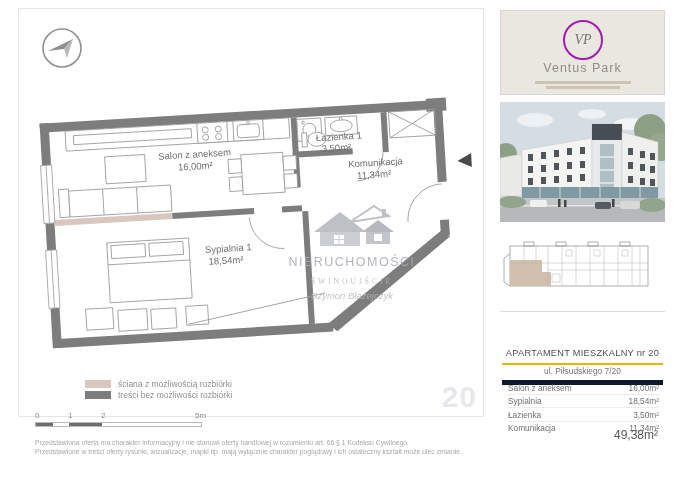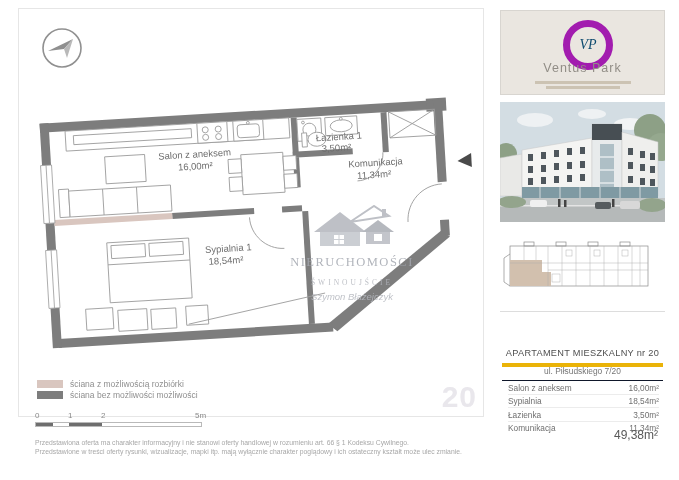--- a/index.html
+++ b/index.html
@@ -5,54 +5,54 @@
   html,body{margin:0;padding:0;background:#fff;}
   #canvas{position:relative;width:679px;height:480px;background:#fff;outline:1px solid #d9d9d9;
           font-family:"Liberation Sans",sans-serif;overflow:hidden;}
   
   #sheet{position:absolute;left:18px;top:8px;width:464px;height:407px;border:1px solid #e6e6e6;background:#fff;}
   #compass{position:absolute;left:20px;top:16px;width:46px;height:46px;}
   #plan{position:absolute;left:12px;top:87px;width:450px;height:258px;overflow:visible;}
   .rlabel{fill:#6e6e6e;font-family:"Liberation Sans",sans-serif;font-size:9.5px;}
   
   #watermark{position:absolute;left:258px;top:196px;width:150px;text-align:center;opacity:.85;pointer-events:none;}
-  #wm-line1{font-family:Liberation Serif, serif;font-size:12.5px;letter-spacing:1.5px;color:#a4a8b0;}
+  #wm-line1{font-family:Liberation Sans, sans-serif;font-size:12.5px;letter-spacing:1.5px;color:#a4a8b0;}
   #wm-line2{font-family:"Liberation Serif",serif;font-size:7.5px;letter-spacing:3px;color:#b2b5bc;margin-top:8px;}
   #wm-sign{font-family:Liberation Sans, sans-serif;font-style:italic;font-size:9.5px;color:#b4b7be;margin-top:4px;}
   
   #legend{position:absolute;left:18px;top:369px;}
-  .legend-row{display:flex;align-items:center;height:11px;}
+  .legend-row{display:flex;align-items:center;height:11px;margin-left:48px;}
   .sw{display:inline-block;width:26px;height:8px;margin-right:7px;}
   .sw-beige{background:#d9c6bf;}
   .sw-dark{background:#7d7d7d;}
   .legend-label{font-size:8.5px;color:#8f8f8f;}
   #big-number{position:absolute;right:6px;bottom:2px;font-size:30px;font-weight:700;color:#e9e7ec;letter-spacing:1px;}
   
   #scalebar{position:absolute;left:35px;top:411px;width:170px;}
   .tick-label{position:absolute;top:0;font-size:8px;color:#8a8a8a;}
   #scale-rule{position:absolute;top:11px;left:0;width:165px;height:3px;border:1px solid #b9b9b9;background:#fff;}
   .seg{position:absolute;top:0;height:3px;background:#6e6e6e;}
   #fineprint{position:absolute;left:35px;top:438px;width:450px;font-size:6.8px;line-height:9px;color:#a8a8a8;}
   
   #sidebar{position:absolute;left:500px;top:0;width:165px;height:480px;}
   #logo-card{position:absolute;left:0;top:10px;width:163px;height:83px;background:#eae6e0;border:1px solid #d8d5d0;text-align:center;}
-  #logo-circle{position:absolute;left:62px;top:9px;width:36px;height:36px;border:7px solid #a21caf;border-radius:50%;
-               font-family:"Liberation Serif",serif;font-style:italic;color:#0c4a6e;font-size:14px;line-height:36px;}
+  #logo-circle{position:absolute;left:62px;top:9px;width:36px;height:36px;border:2px solid #a21caf;border-radius:50%;
+               font-family:"Liberation Serif",serif;font-style:italic;color:#737373;font-size:14px;line-height:36px;}
   #brand-name{position:absolute;left:0;top:50px;width:100%;font-size:12.5px;letter-spacing:1px;color:#918d86;text-align:center;}
   .logo-bar{position:absolute;left:50%;transform:translateX(-50%);height:2.5px;background:#c2b7a4;opacity:.75;}
   #logo-bar1{top:70px;width:96px;}
   #logo-bar2{top:75px;width:74px;}
   #photo-card{position:absolute;left:0;top:102px;width:165px;height:120px;}
   #miniplan-card{position:absolute;left:0;top:230px;width:165px;height:76px;background:#fff;}
   #sb-rule{position:absolute;left:0;top:311px;width:165px;border-top:1px solid #ddd;}
   #floor-label{position:absolute;left:0;top:319px;width:100%;text-align:center;font-size:9.5px;letter-spacing:1.5px;color:#666;}
   #apt-title{position:absolute;left:2px;top:348px;width:161px;text-align:center;font-size:9.2px;letter-spacing:.3px;color:#4f4f4f;
-             border-bottom:4px solid #eab308;padding-bottom:5px;}
+             border-bottom:2px solid #eab308;padding-bottom:5px;}
   #apt-address{position:absolute;left:2px;top:366px;width:161px;text-align:center;font-size:8.4px;color:#757575;
-               border-bottom:1px solid #0f172a;padding-bottom:4px;}
+               border-bottom:5px solid #0f172a;padding-bottom:4px;}
   #apt-rows{position:absolute;left:8px;top:381px;width:151px;}
   .sb-row{display:flex;justify-content:space-between;font-size:8.3px;color:#6f6f6f;
           border-bottom:1px solid #ececec;padding:1.5px 0 1px 0;}
   #apt-total{position:absolute;right:7px;top:428px;font-size:12px;color:#585858;}
 </style>
 </head>
 <body>
 
 <div id="canvas">
 
@@ -187,21 +187,21 @@
       <div id="wm-sign">Szymon Błażejczyk</div>
     </div>
 
     <div id="legend">
       <div class="legend-row">
         <span class="sw sw-beige"></span>
         <span class="legend-label">ściana z możliwością rozbiórki</span>
       </div>
       <div class="legend-row">
         <span class="sw sw-dark"></span>
-        <span class="legend-label">ściana bez możliwości możliwości</span>
+        <span class="legend-label">treści bez możliwości rozbiórki</span>
       </div>
     </div>
 
     <div id="big-number">20</div>
   </div>
 
   <div id="scalebar">
     <span class="tick-label" style="left:0">0</span>
     <span class="tick-label" style="left:33px">1</span>
     <span class="tick-label" style="left:66px">2</span>

